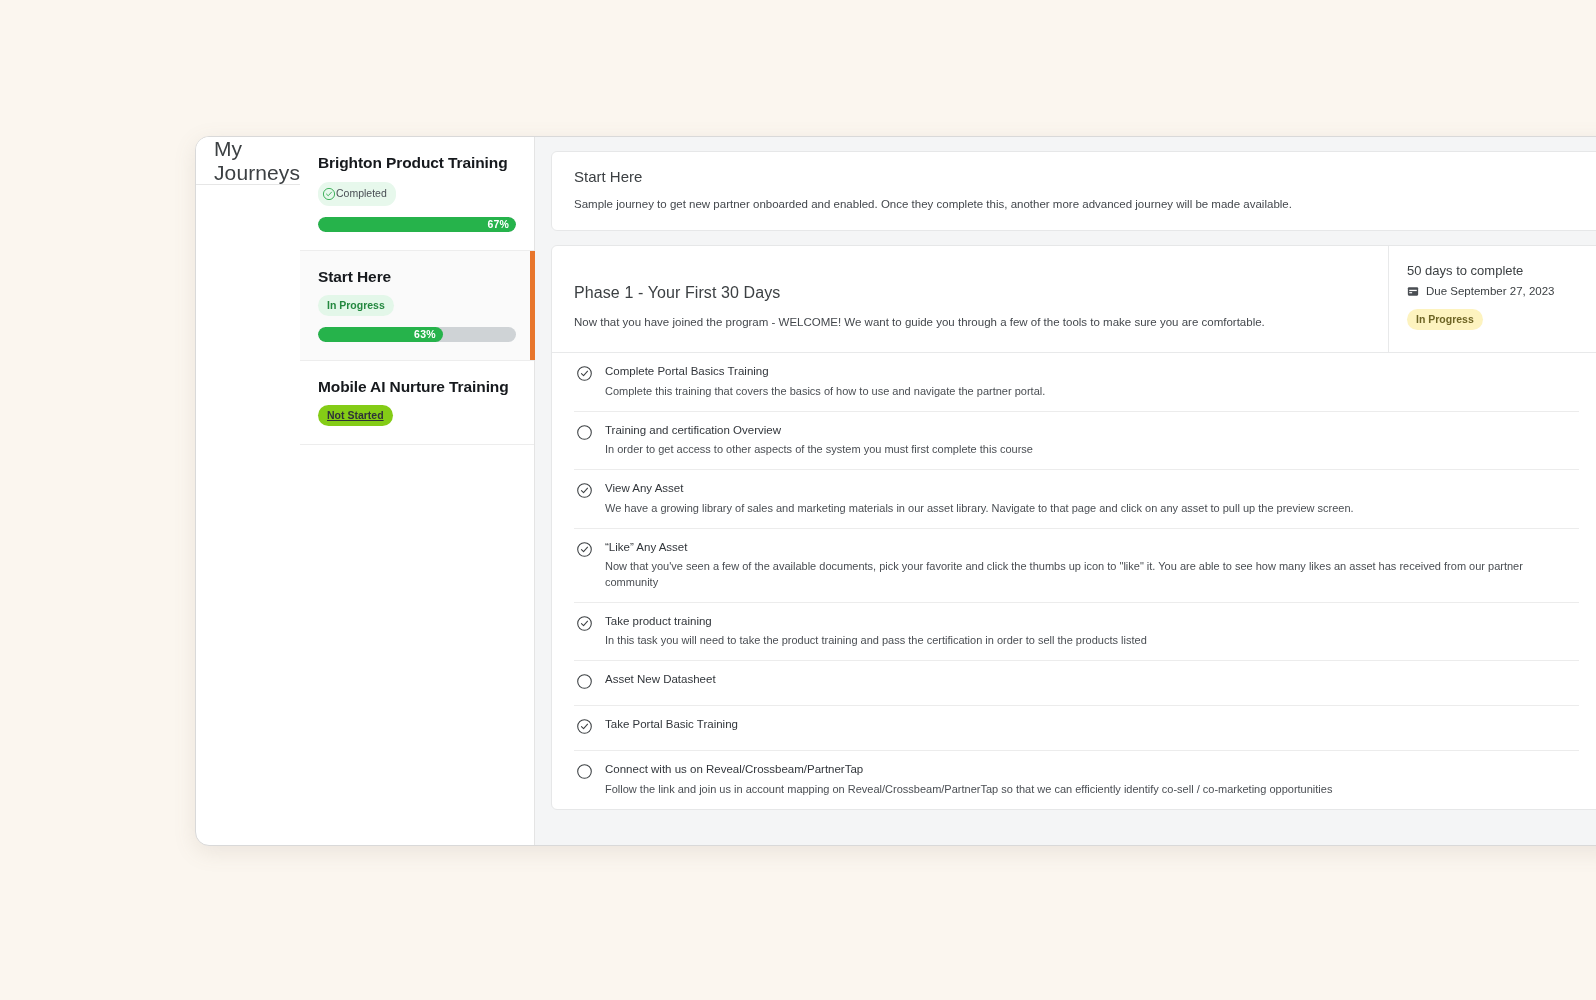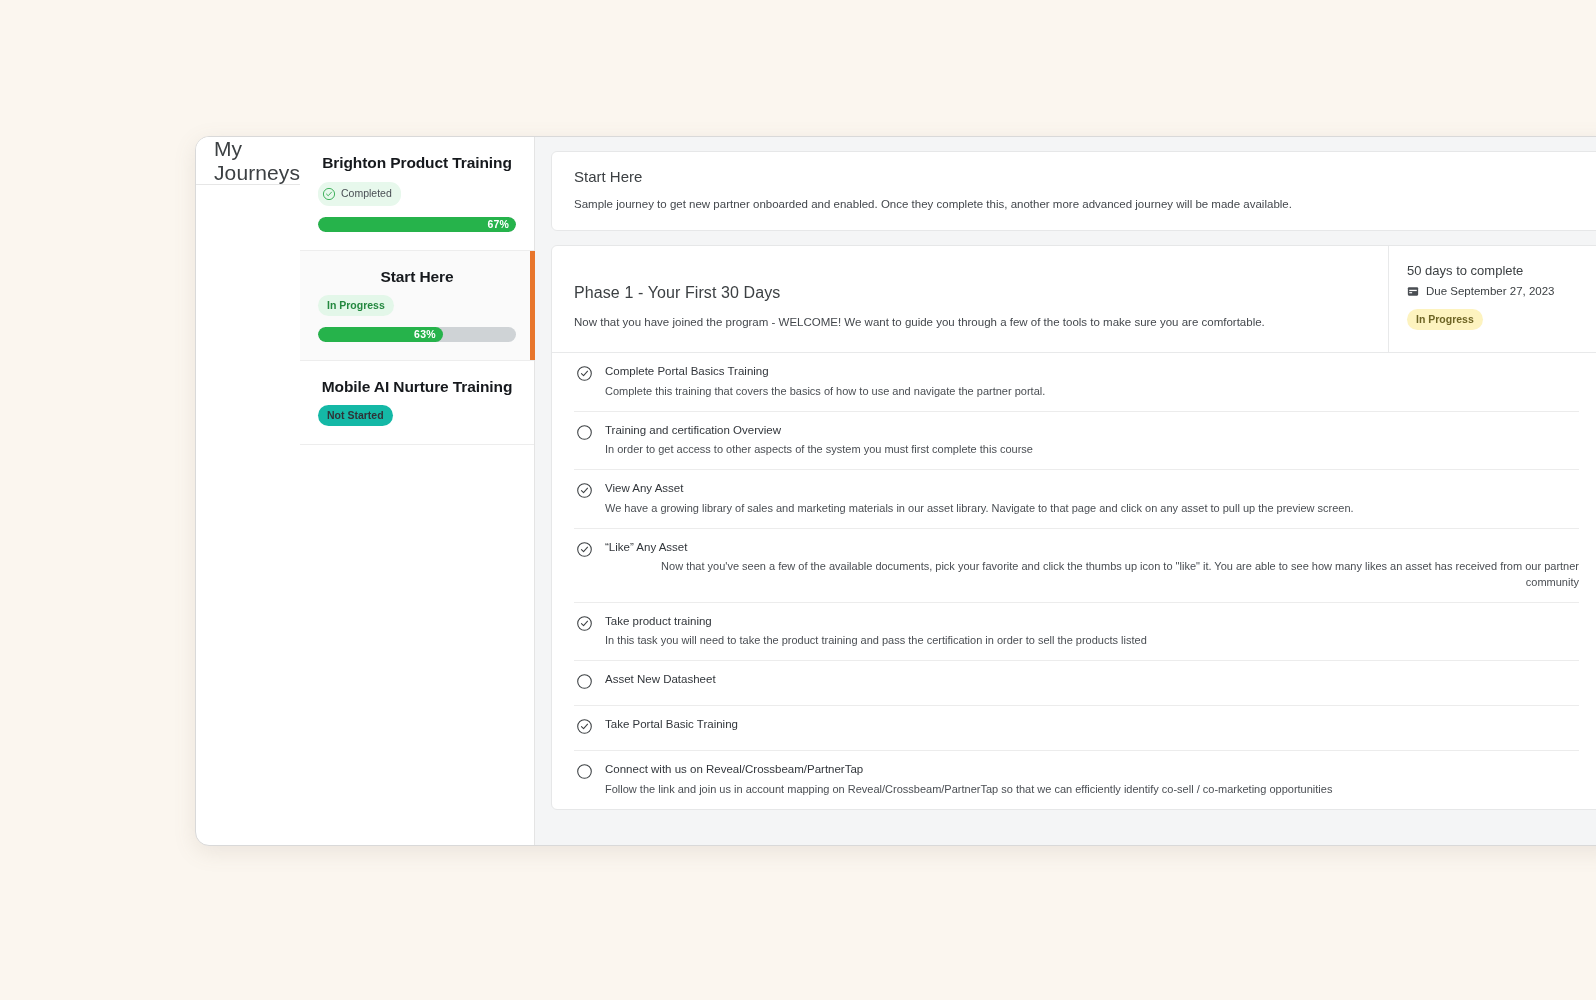--- a/index.html
+++ b/index.html
@@ -66,38 +66,36 @@
     right: -1px; top: 0; bottom: 0;
     width: 5px;
     background: #e8762c;
   }
   .journey-name {
     font-size: 15.5px;
     font-weight: 700;
     color: #16191d;
     line-height: 1.26;
     letter-spacing: -.1px;
-    text-align: center;
   }
 
   .badge {
     display: inline-flex;
     align-items: center;
-    gap: 5px;
     border-radius: 11px;
     font-size: 10.5px;
     line-height: 1;
     padding: 5px 9px;
     margin-top: 9px;
     white-space: nowrap;
     font-weight: 400;
   }
   .badge.completed { background: #e7f8ec; color: #4a4f55; padding-left: 4px; }
   .badge.inprogress { background: #e3f7e9; color: #23883f; font-weight: 600; }
-  .badge.notstarted { background: #14b8a6; color: #2f3338; font-weight: 600; }
+  .badge.notstarted { background: #84cc16; color: #2f3338; font-weight: 600; text-decoration: underline; }
   .badge.yellow { background: #fdf3bf; color: #6d6424; font-weight: 600; }
   .check-badge-icon { display: inline-flex; }
 
   .progress-track {
     margin-top: 11px;
     height: 15px;
     border-radius: 8px;
     background: #cfd3d6;
     overflow: hidden;
     position: relative;
@@ -190,21 +188,20 @@
   .task-title {
     font-size: 11.5px;
     color: #32363b;
     line-height: 1.35;
   }
   .task-desc {
     font-size: 11px;
     color: #4a4e53;
     line-height: 1.45;
     margin-top: 4px;
-    text-align: right;
   }
 </style>
 </head>
 <body>
 
 <div id="app-window">
 
   <div id="window-header">
     <div id="page-title">My Journeys</div>
   </div>

